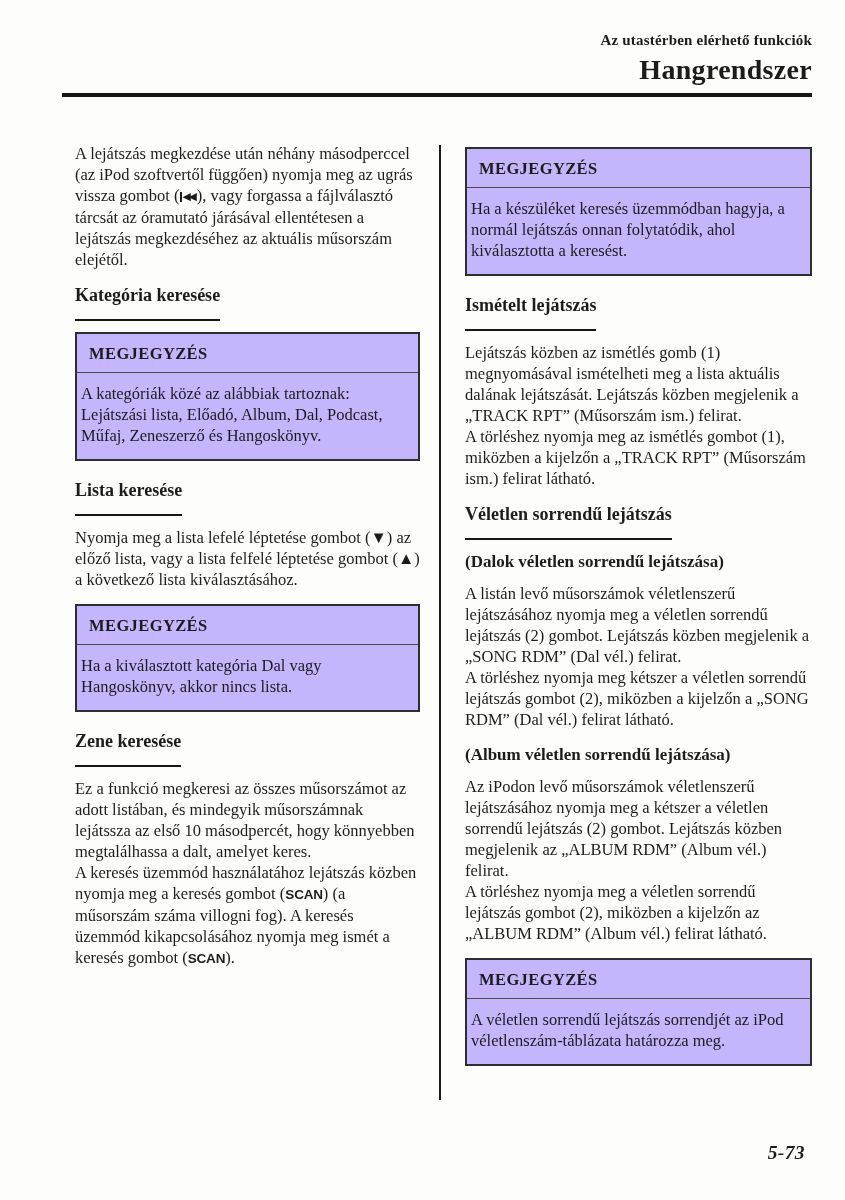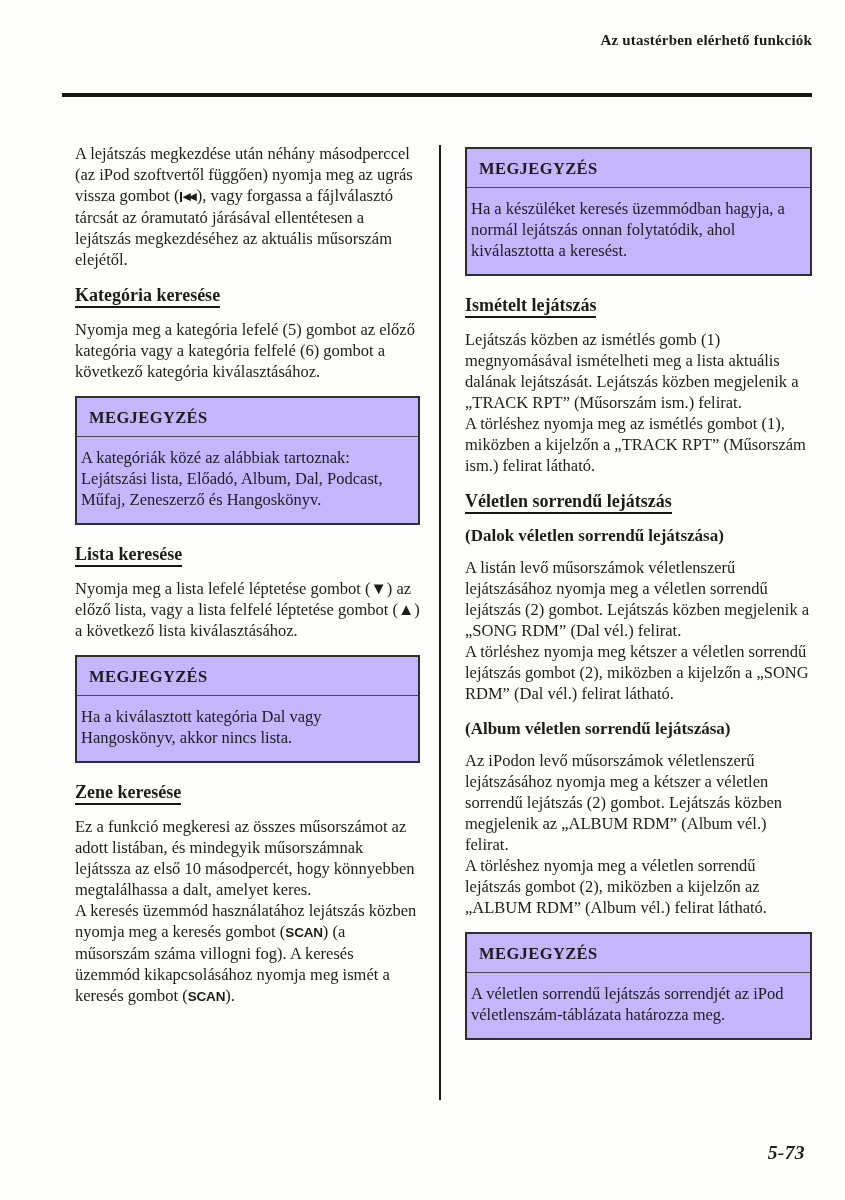--- a/index.html
+++ b/index.html
@@ -35,21 +35,21 @@
     width:2px; height:955px; background:#1a1a1a;
   }
 
   
   .para { margin-bottom:14px; }
   .para:last-child { margin-bottom:2px; }
   .h-wrap { margin-bottom:11px; margin-top:2px; }
   .h-underline {
     display:inline-block;
     font-size:18px; font-weight:bold; line-height:22px;
-    border-bottom:2.2px solid #161616; padding-bottom:0;
+    border-bottom:2.2px solid #161616; padding-bottom:13px;
   }
   .subhead { font-size:17px; font-weight:bold; margin-bottom:10px; margin-top:8px; line-height:22px; }
 
   
   .note {
     border:2px solid #2e2e2e;
     margin:3px 0 18px 0;
     background:#c4b5fd;
   }
   .note-title {
@@ -80,33 +80,33 @@
   .page-number {
     position:absolute; top:1142px; right:40px;
     font-size:19.5px; font-weight:bold; letter-spacing:.4px;font-style:italic;
   }
 </style>
 </head>
 <body>
 
 <div class="page-header">
   <div class="breadcrumb">Az utastérben elérhető funkciók</div>
+  <div class="page-title">Hangrendszer</div>
 </div>
 <div class="header-rule"></div>
 
 <div class="col-divider"></div>
 
 <div class="col col-left">
 
   <div class="para">
     <span>A lejátszás megkezdése után néhány másodperccel (az iPod szoftvertől függően) nyomja meg az ugrás vissza gombot (</span><span class="prev-icon"><span class="bar"></span><span class="tris">◀◀</span></span><span>), vagy forgassa a fájlválasztó tárcsát az óramutató járásával ellentétesen a lejátszás megkezdéséhez az aktuális műsorszám elejétől.</span>
   </div>
 
   <div class="h-wrap"><span class="h-underline">Kategória keresése</span></div>
-  <div class="para">Nyomja meg a kategória lefelé (5) gombot az előző kategória vagy a kategória felfelé (6) gombot a következő kategória kiválasztásához.</div>
 
   <div class="note">
     <div class="note-title">MEGJEGYZÉS</div>
     <div class="note-body">A kategóriák közé az alábbiak tartoznak: Lejátszási lista, Előadó, Album, Dal, Podcast, Műfaj, Zeneszerző és Hangoskönyv.</div>
   </div>
 
   <div class="h-wrap"><span class="h-underline">Lista keresése</span></div>
   <div class="para">Nyomja meg a lista lefelé léptetése gombot (▼) az előző lista, vagy a lista felfelé léptetése gombot (▲) a következő lista kiválasztásához.</div>
 
   <div class="note">

